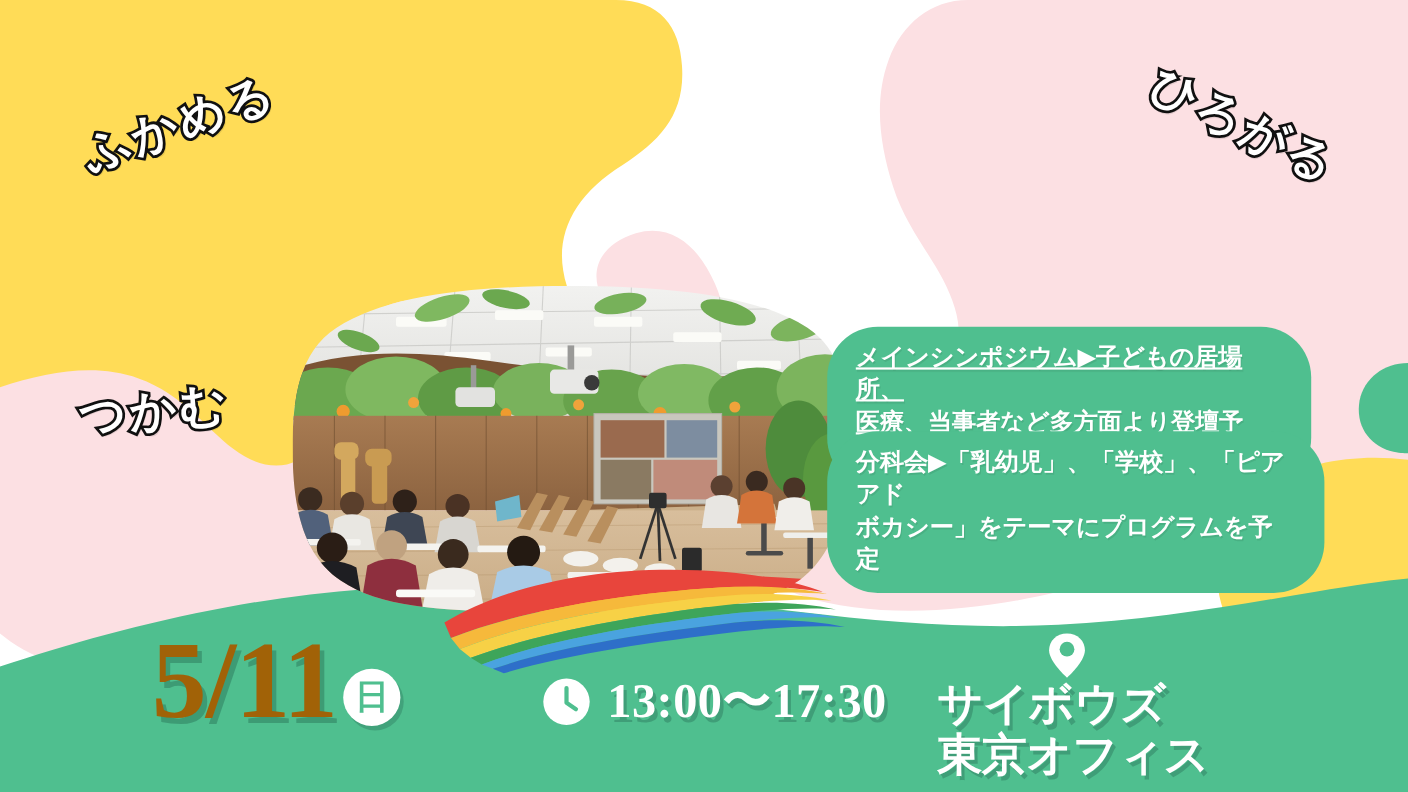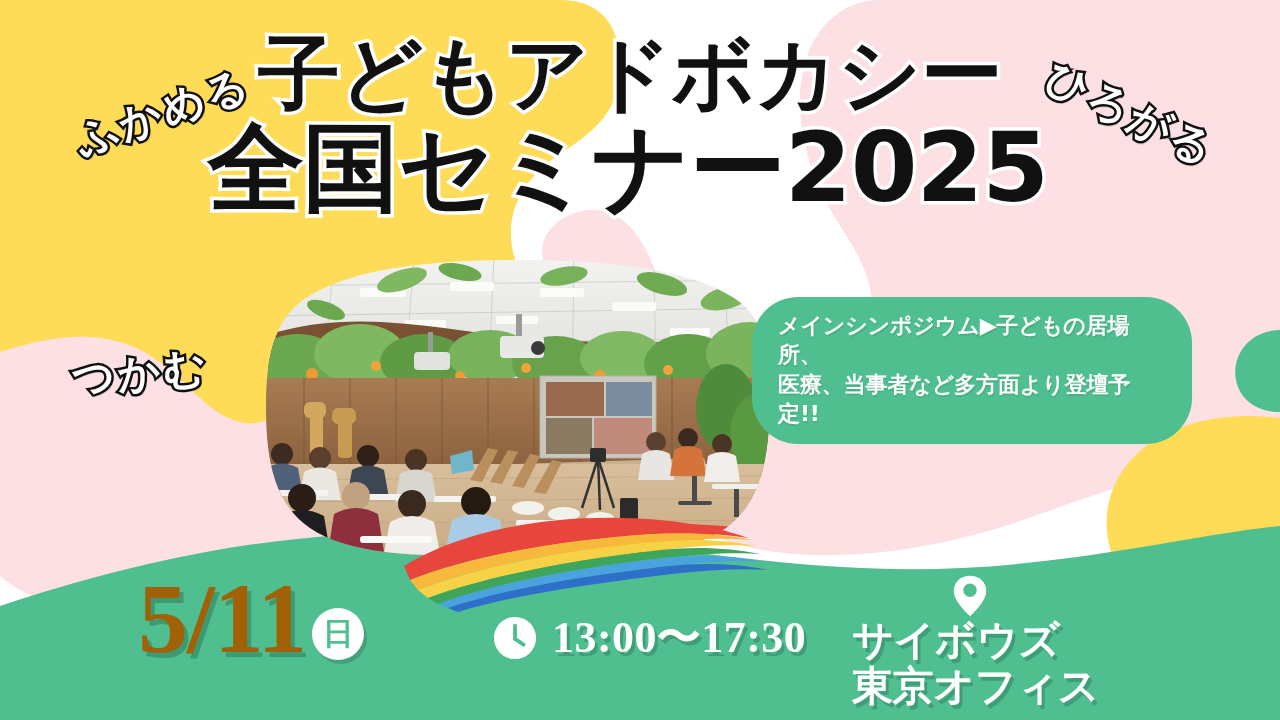--- a/index.html
+++ b/index.html
@@ -107,20 +107,21 @@
     line-height: 1.34;
     padding: 14px 26px 15px 26px;
     letter-spacing: -0.005em;
     text-shadow: 1px 2px 0 rgba(0,0,0,0.08);
     box-sizing: border-box;
   }
   .callout-main {
     left: 752px;
     top: 297px;
     width: 440px;
+    text-decoration: underline;
   }
   .callout-sub {
     left: 752px;
     top: 392px;
     width: 452px;
   }
   .date-group {
     position: absolute;
     left: 138px;
     top: 572px;
@@ -464,30 +465,30 @@
                C742,568 708,570 672,574 C590,584 518,594 458,612 Z" fill="#2E6FC9"></path>
     </g>
   </svg>
 
   <div class="deco-word deco-fukameru">ふかめる</div>
 
   <div class="deco-word deco-hirogaru">ひろがる</div>
 
   <div class="deco-word deco-tsukamu">つかむ</div>
 
-  <div class="title-block">
-    <div class="title-line title-line-1">子どもアドボカシー</div>
-    <div class="title-line title-line-2">全国セミナー2025</div>
-  </div>
 
   <div class="callout callout-main">
     <div>メインシンポジウム▶子どもの居場所、</div>
     <div>医療、当事者など多方面より登壇予定!!</div>
   </div>
 
+  <div class="callout callout-sub">
+    <div>分科会▶「乳幼児」、「学校」、「ピアアド</div>
+    <div>ボカシー」をテーマにプログラムを予定</div>
+  </div>
 
   <div class="date-group">
     <div class="date-text">5/11</div>
     <div class="day-badge">
       <span>日</span>
     </div>
   </div>
 
   <div class="time-group">
     <svg class="icon-circle" viewBox="0 0 48 48" xmlns="http://www.w3.org/2000/svg" aria-hidden="true">

